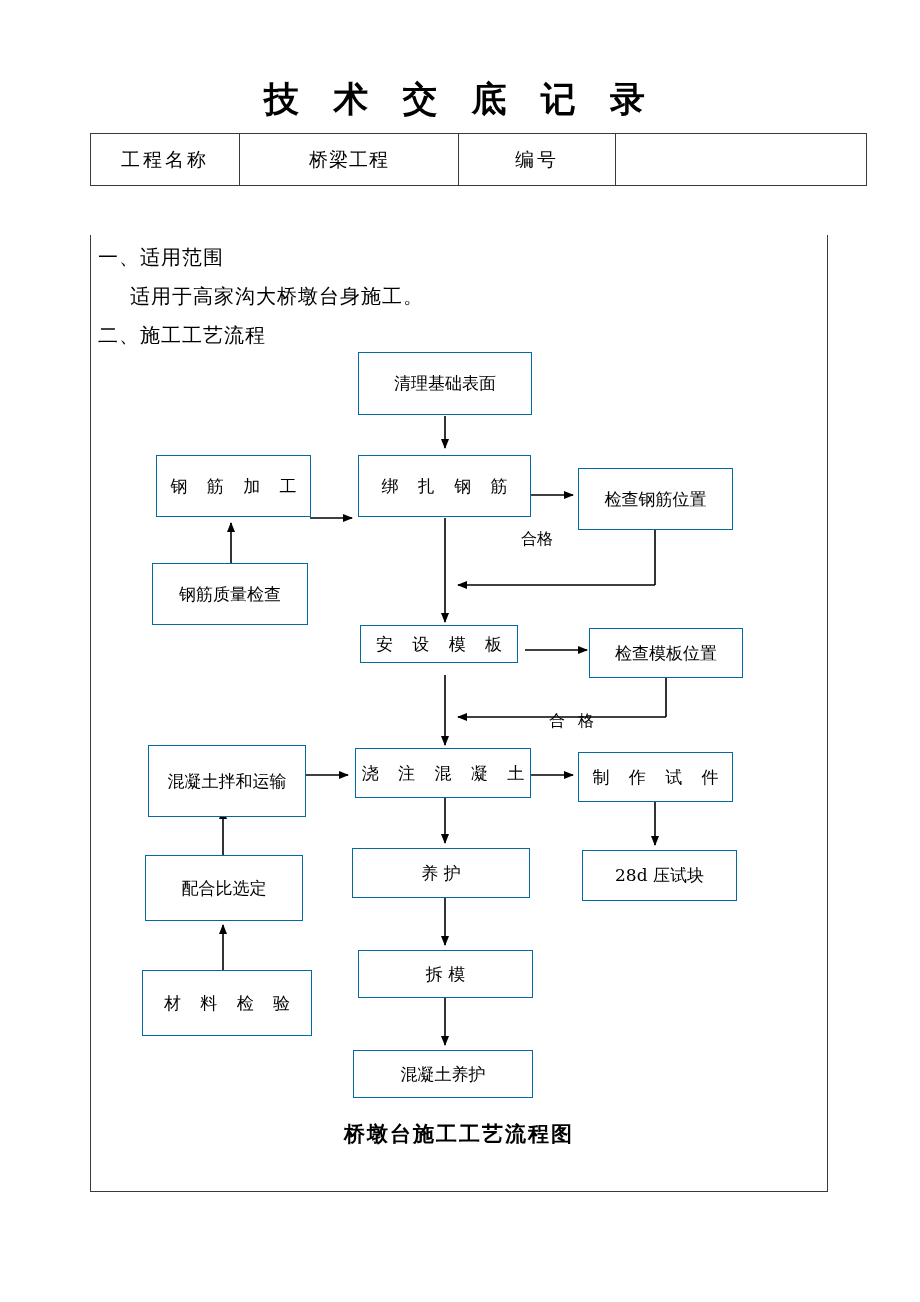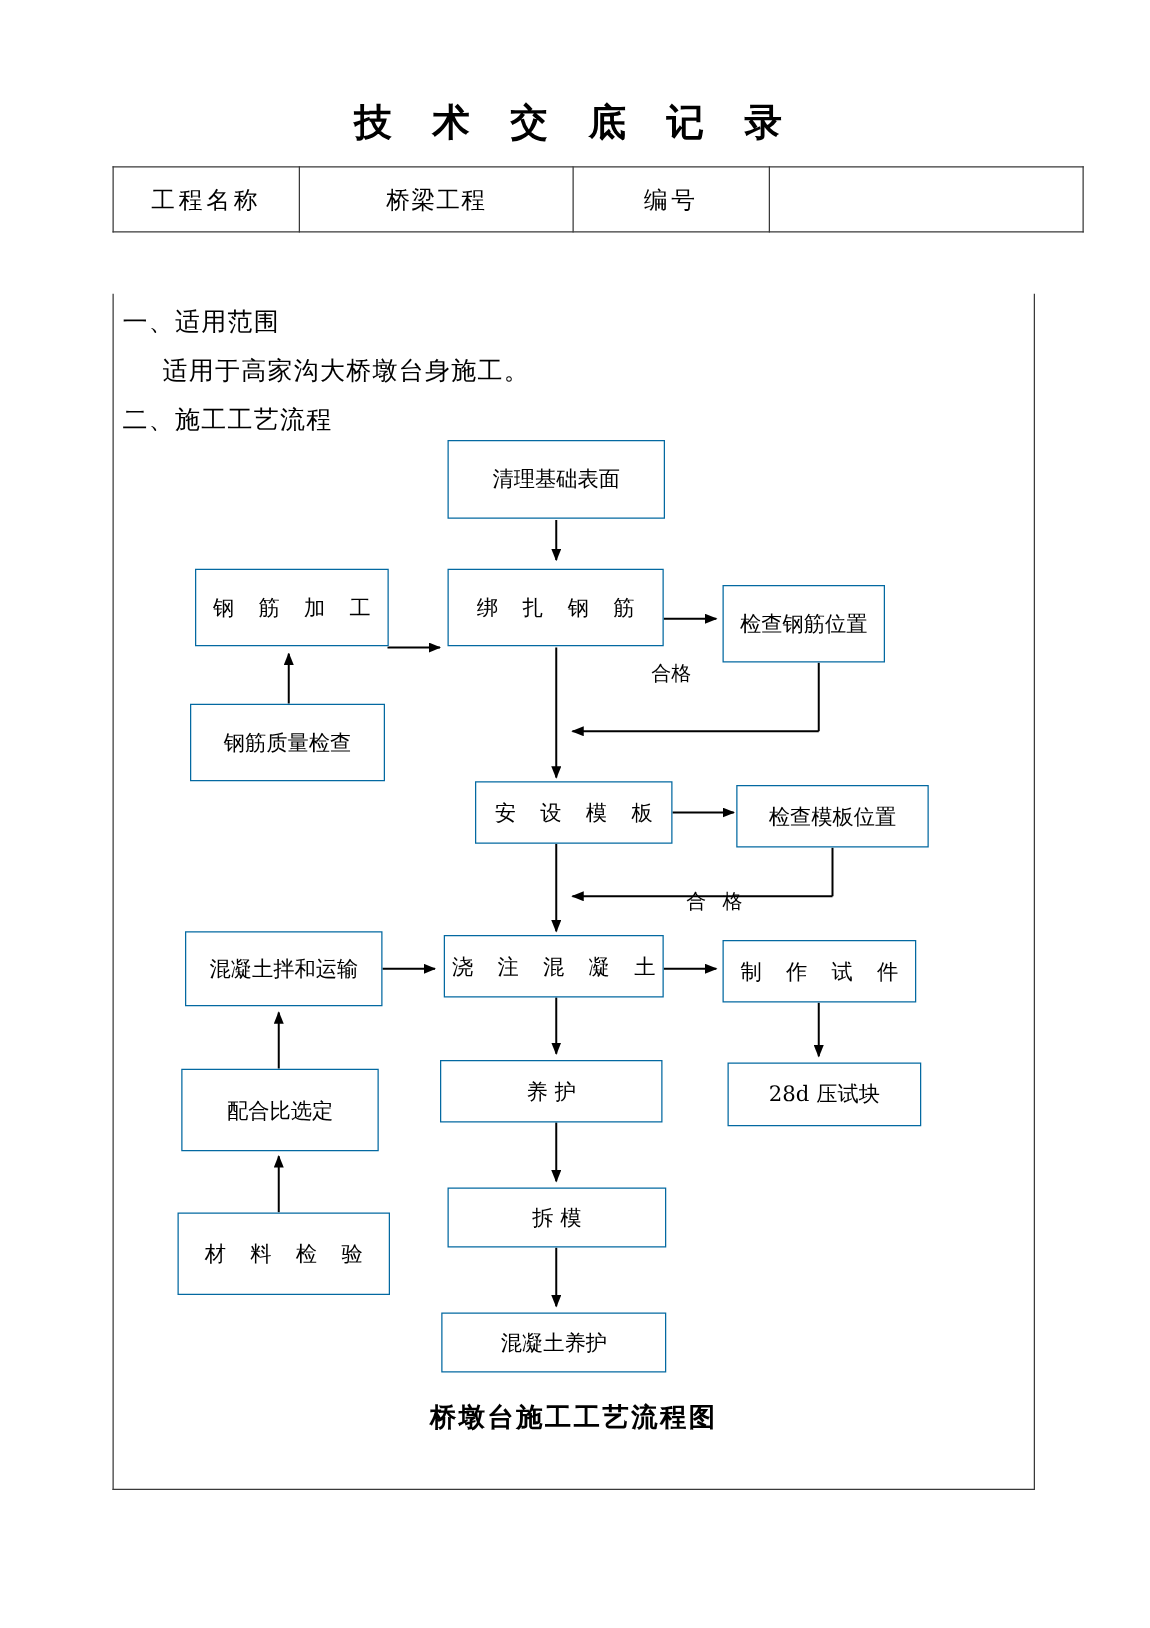--- a/index.html
+++ b/index.html
@@ -17,21 +17,21 @@
   }
 
   
   #doc-title {
     position: absolute;
     left: 90px;
     top: 82px;
     width: 740px;
     text-align: center;
     font-family: "DejaVu Serif", "Liberation Serif", serif;
-    font-size: 30px;
+    font-size: 35px;
     font-weight: bold;
     letter-spacing: 11px;
     line-height: 34px;
     white-space: nowrap;
   }
 
   
   #header-table {
     position: absolute;
     left: 90px;
@@ -194,29 +194,29 @@
     <line x1="355" y1="763" x2="355" y2="810" marker-end="url(#ah)"></line>
   </g>
 </svg>
 
 <div class="fbox" style="left:358px; top:352px; width:174px; height:63px;">清理基础表面</div>
 
 <div class="fbox sp" style="left:156px; top:455px; width:155px; height:62px;">钢 筋 加 工</div>
 
 <div class="fbox sp" style="left:358px; top:455px; width:173px; height:62px;">绑 扎 钢 筋</div>
 
-<div class="fbox" style="left:578px; top:468px; width:130px; height:62px;">检查钢筋位置</div>
+<div class="fbox" style="left:578px; top:468px; width:155px; height:62px;">检查钢筋位置</div>
 
 <div class="fbox" style="left:152px; top:563px; width:156px; height:62px;">钢筋质量检查</div>
 
-<div class="fbox sp" style="left:380px; top:625px; width:158px; height:50px;text-align:center;">安 设 模 板</div>
+<div class="fbox sp" style="left:360px; top:625px; width:158px; height:38px;text-align:center;">安 设 模 板</div>
 
 <div class="fbox" style="left:589px; top:628px; width:154px; height:50px;">检查模板位置</div>
 
-<div class="fbox" style="left:148px; top:745px; width:158px; height:60px;">混凝土拌和运输</div>
+<div class="fbox" style="left:148px; top:745px; width:158px; height:72px;">混凝土拌和运输</div>
 
 <div class="fbox sp" style="left:355px; top:748px; width:176px; height:50px;">浇 注 混 凝 土</div>
 
 <div class="fbox sp" style="left:578px; top:752px; width:155px; height:50px;">制 作 试 件</div>
 
 <div class="fbox" style="left:145px; top:855px; width:158px; height:66px;">配合比选定</div>
 
 <div class="fbox" style="left:352px; top:848px; width:178px; height:50px;">养    护</div>
 
 <div class="fbox" style="left:582px; top:850px; width:155px; height:51px;">28d 压试块</div>

